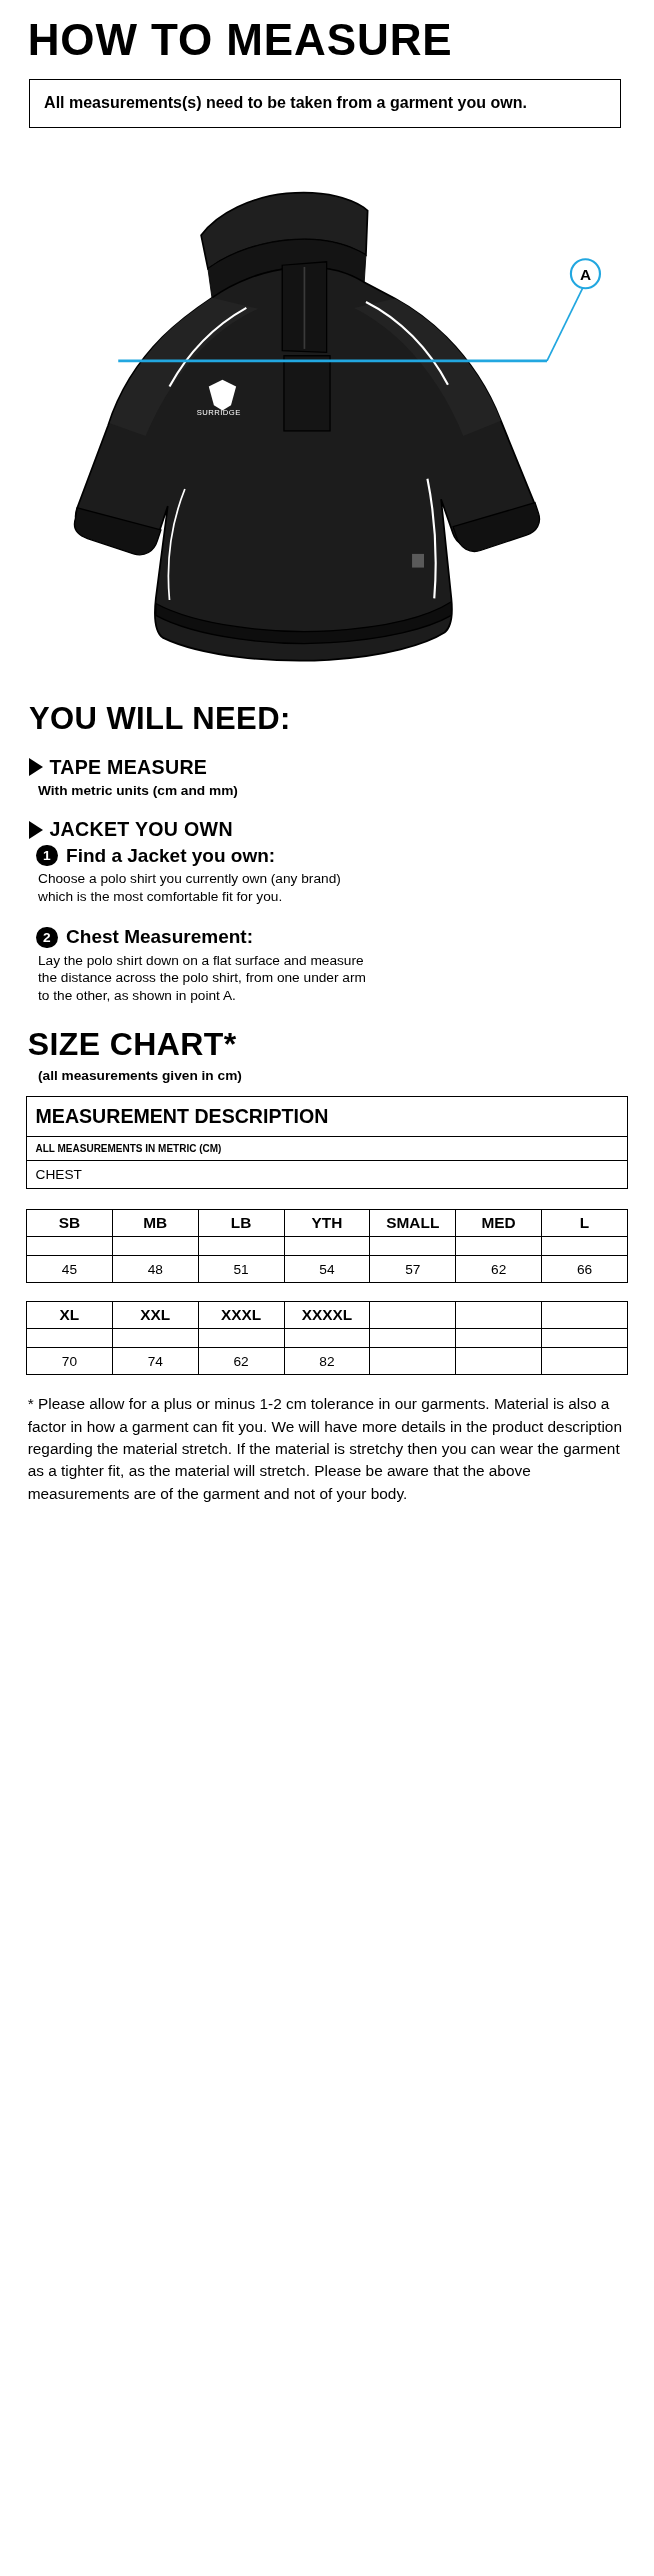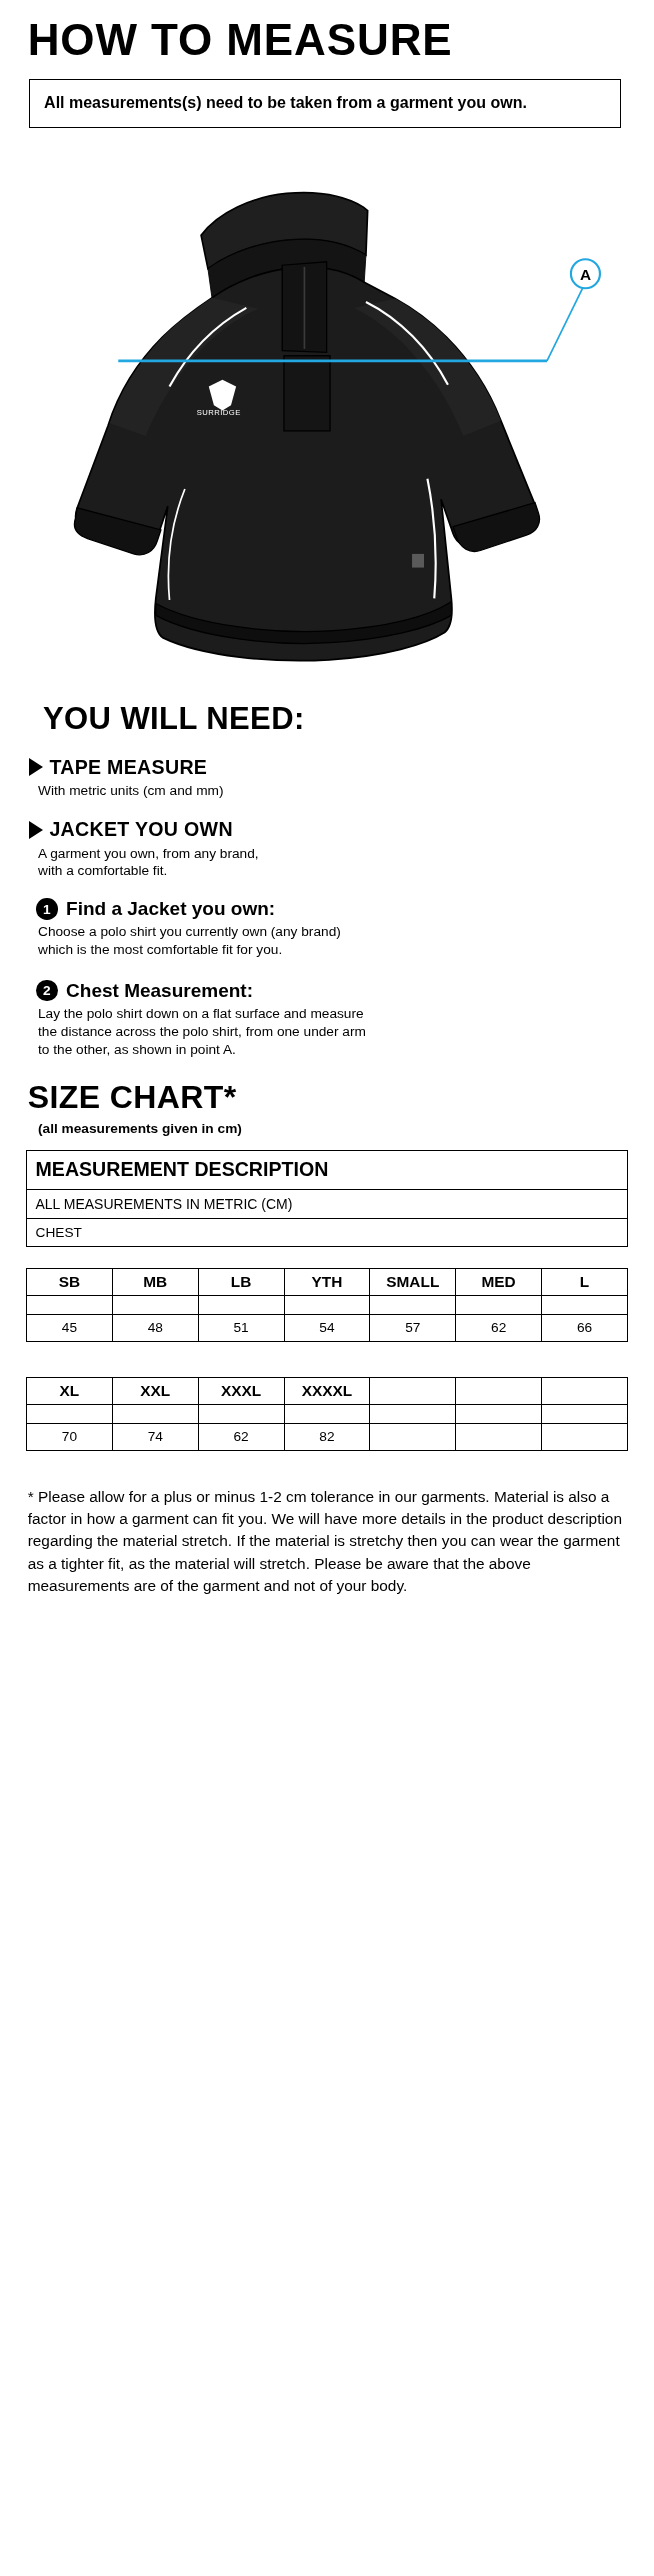--- a/index.html
+++ b/index.html
@@ -48,21 +48,21 @@
     height: 547px;
     margin-top: 26px;
   }
   .figure-wrap svg { display: block; }
 
   
   .section-title {
     font-size: 31px;
     font-weight: bold;
     letter-spacing: 0.4px;
-    margin: 0 0 19px 17px;
+    margin: 0 0 19px 3px;
   }
   .need-row {
     display: flex;
     align-items: center;
     gap: 6px;
     margin: 0 0 3.4px 1.7px;
   }
   .tri {
     width: 0; height: 0;
     border-left: 14.5px solid #000;
@@ -70,21 +70,21 @@
     border-bottom: 9.4px solid transparent;
     margin-left: 1.7px;
   }
   .need-label {
     font-size: 19.6px;
     font-weight: bold;
     letter-spacing: 0.3px;
   }
   .need-sub {
     font-size: 13.7px;
-    font-weight: normal;
+    font-weight: bold;
     line-height: 1.25;
     margin: 1.7px 0 19px 12px;
   }
 
   
   .step-row {
     display: flex;
     align-items: center;
     gap: 8.5px;
     margin: 0 0 3.4px 10.2px;
@@ -138,32 +138,32 @@
     border: 0.9px solid #000;
     padding: 6px 8.5px;
     font-size: 14.5px;
   }
   .desc-table td.head {
     font-size: 19.6px;
     font-weight: bold;
     padding: 7.7px 8.5px;
   }
   .desc-table td.sub {
-    font-size: 14px;
-    font-weight: normal;
+    font-size: 10px;
+    font-weight: bold;
   }
   .desc-table td.val {
     font-size: 13.7px;
     font-weight: normal;
     margin-top: 19px;
   }
 
   .size-table {
     border: 1.7px solid #000;
-    margin-bottom: 35px;
+    margin-bottom: 18px;
   }
   .size-table th, .size-table td {
     border: 0.9px solid #000;
     text-align: center;
     height: 27px;
   }
   .size-table th {
     font-size: 15.4px;
     font-weight: bold;
   }
@@ -266,22 +266,20 @@
   <div class="need-row">
     <span class="tri"></span>
     <span class="need-label">TAPE MEASURE</span>
   </div>
   <div class="need-sub">With metric units (cm and mm)</div>
 
   <div class="need-row">
     <span class="tri"></span>
     <span class="need-label">JACKET YOU OWN</span>
   </div>
-  <div class="need-sub" style="white-space:pre-line">A garment you own, from any brand,
-with a comfortable fit.</div>
 
   <div class="step-row">
     <span class="step-num">1</span>
     <span class="step-title">Find a Jacket you own:</span>
   </div>
   <div class="step-body" style="white-space:pre-line">Choose a polo shirt you currently own (any brand)
 which is the most comfortable fit for you.</div>
 
   <div class="step-row">
     <span class="step-num">2</span>

